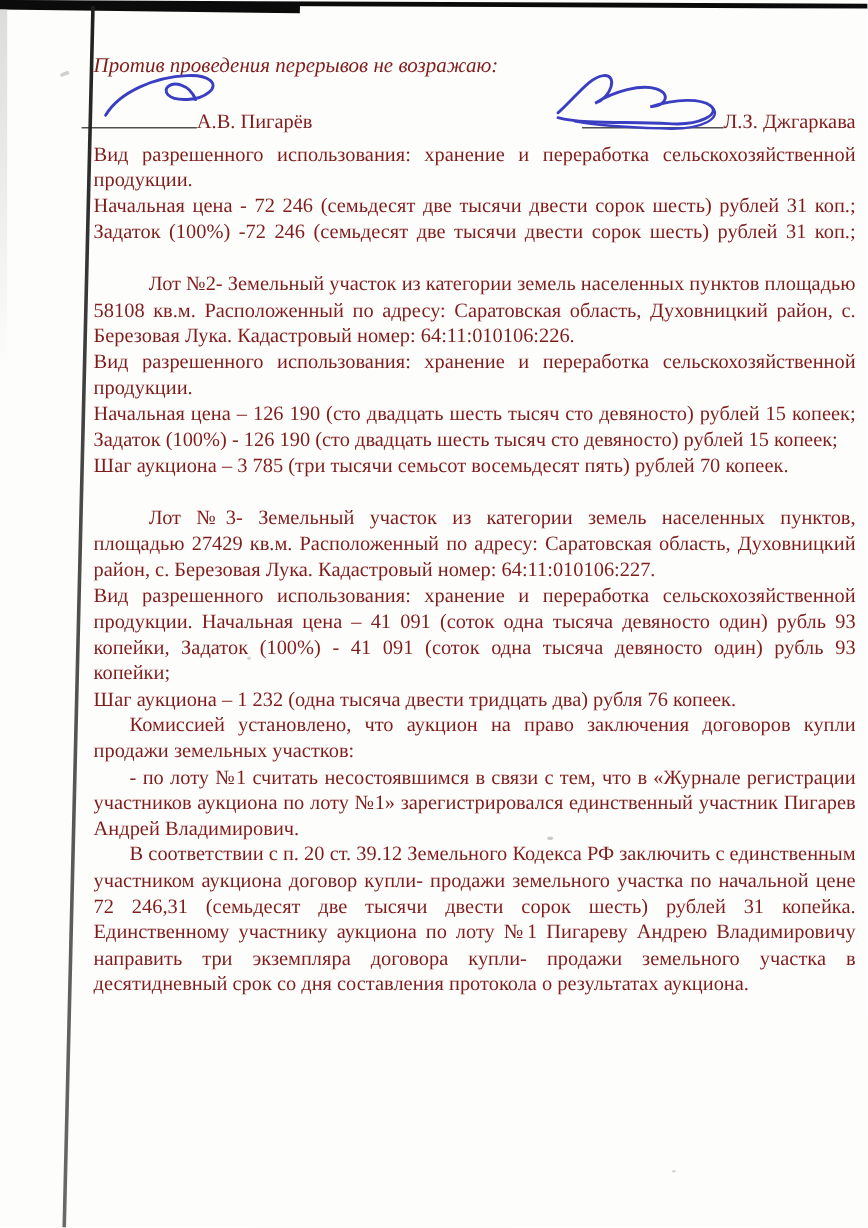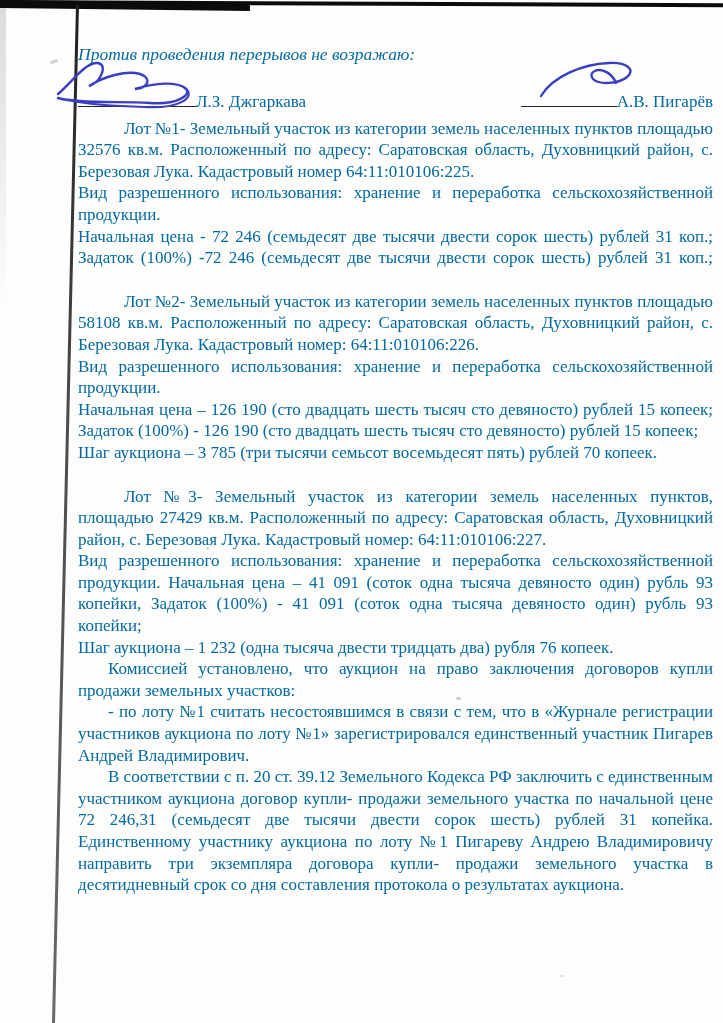--- a/index.html
+++ b/index.html
@@ -1,20 +1,20 @@
 <!DOCTYPE html>
 <html><head>
 <meta charset="utf-8">
 <style>
   html,body { margin:0; padding:0; background:#ffffff; }
   .page {
     position:relative; width:723px; height:1023px;
     background:#fdfdfb; overflow:hidden;
     font-family:"Liberation Serif","DejaVu Serif",serif;
-    color:#0369a1;
+    color:#7f1d1d;
   }
   
   .top-strip {
     position:absolute; top:0; left:-4px; width:740px; height:4px;
     background:#0b0b0b; transform:rotate(0.25deg); transform-origin:left top;
   }
   .top-strip-thick {
     position:absolute; top:0; left:0; width:250px; height:8px;
     background:#0b0b0b; transform:rotate(0.7deg); transform-origin:left top;
   }
@@ -74,40 +74,39 @@
   <div class="speck a"></div>
   <div class="speck b"></div>
   <div class="speck c"></div>
   <div class="speck d"></div>
 
   <div class="content">
 
     <p class="intro">Против проведения перерывов не возражаю:</p>
 
     <div class="sig-row">
+      <div class="sig-block left">
+        <svg class="sig-svg s1" width="112" height="48" viewBox="0 0 112 48">
+          <path d="M6 36 C 18 16, 48 4, 74 3 C 92 2, 101 10, 92 17 C 84 24, 64 25, 58 19 C 53 13, 61 8, 69 11 C 75 13, 79 18, 81 23" fill="none" stroke="#3a3ec2" stroke-width="2.4" stroke-linecap="round"></path>
+        </svg>
+        <span class="u-line l1"></span><span class="sig-name">А.В. Пигарёв</span>
+      </div>
       <div class="sig-block right">
         <svg class="sig-svg s2" width="160" height="60" viewBox="0 0 160 60">
           <path d="M10 40 C 24 28, 36 10, 48 9 C 60 8, 55 27, 41 32 C 57 22, 79 16, 92 20 C 104 24, 101 34, 87 35 C 109 28, 129 28, 137 34 C 146 41, 128 51, 102 49 C 70 47, 32 50, 10 44" fill="none" stroke="#3a3ec2" stroke-width="2.4" stroke-linecap="round"></path>
           <path d="M137 34 C 149 43, 132 55, 96 53 C 66 52, 40 50, 24 47" fill="none" stroke="#3a3ec2" stroke-width="2" stroke-linecap="round"></path>
         </svg>
         <span class="u-line l2"></span><span class="sig-name">Л.З. Джгаркава</span>
       </div>
-      <div class="sig-block left">
-        <svg class="sig-svg s1" width="112" height="48" viewBox="0 0 112 48">
-          <path d="M6 36 C 18 16, 48 4, 74 3 C 92 2, 101 10, 92 17 C 84 24, 64 25, 58 19 C 53 13, 61 8, 69 11 C 75 13, 79 18, 81 23" fill="none" stroke="#3a3ec2" stroke-width="2.4" stroke-linecap="round"></path>
-        </svg>
-        <span class="u-line l1"></span><span class="sig-name">А.В. Пигарёв</span>
-      </div>
     </div>
 
 
     <div class="lots">
 
       <div class="lot">
-        <p class="indent"><span>Лот №1-</span> <span>Земельный участок из категории земель населенных пунктов площадью 32576 кв.м. Расположенный по адресу: Саратовская область, Духовницкий район, с. Березовая Лука.  Кадастровый номер 64:11:010106:225.</span></p>
         <p>Вид разрешенного использования: хранение и переработка  сельскохозяйственной продукции.</p>
         <p class="stretch">Начальная цена - 72 246 (семьдесят две тысячи двести сорок шесть) рублей 31 коп.;</p>
         <p class="stretch">Задаток (100%) -72 246 (семьдесят две тысячи двести сорок шесть) рублей 31 коп.;</p>
       </div>
 
       <div class="lot">
         <p class="indent"><span class="lot-label-italic">Лот №2-</span> <span>Земельный участок из категории земель населенных пунктов площадью 58108 кв.м. Расположенный по адресу: Саратовская область, Духовницкий район, с. Березовая Лука.  Кадастровый номер:  64:11:010106:226.</span></p>
         <p>Вид разрешенного использования: хранение и переработка  сельскохозяйственной продукции.</p>
         <p>Начальная цена – 126 190 (сто двадцать шесть тысяч сто девяносто) рублей 15 копеек; Задаток (100%) - 126 190 (сто двадцать шесть тысяч сто девяносто) рублей 15 копеек;</p>
         <p>Шаг аукциона – 3 785 (три тысячи  семьсот восемьдесят пять) рублей 70 копеек.</p>

